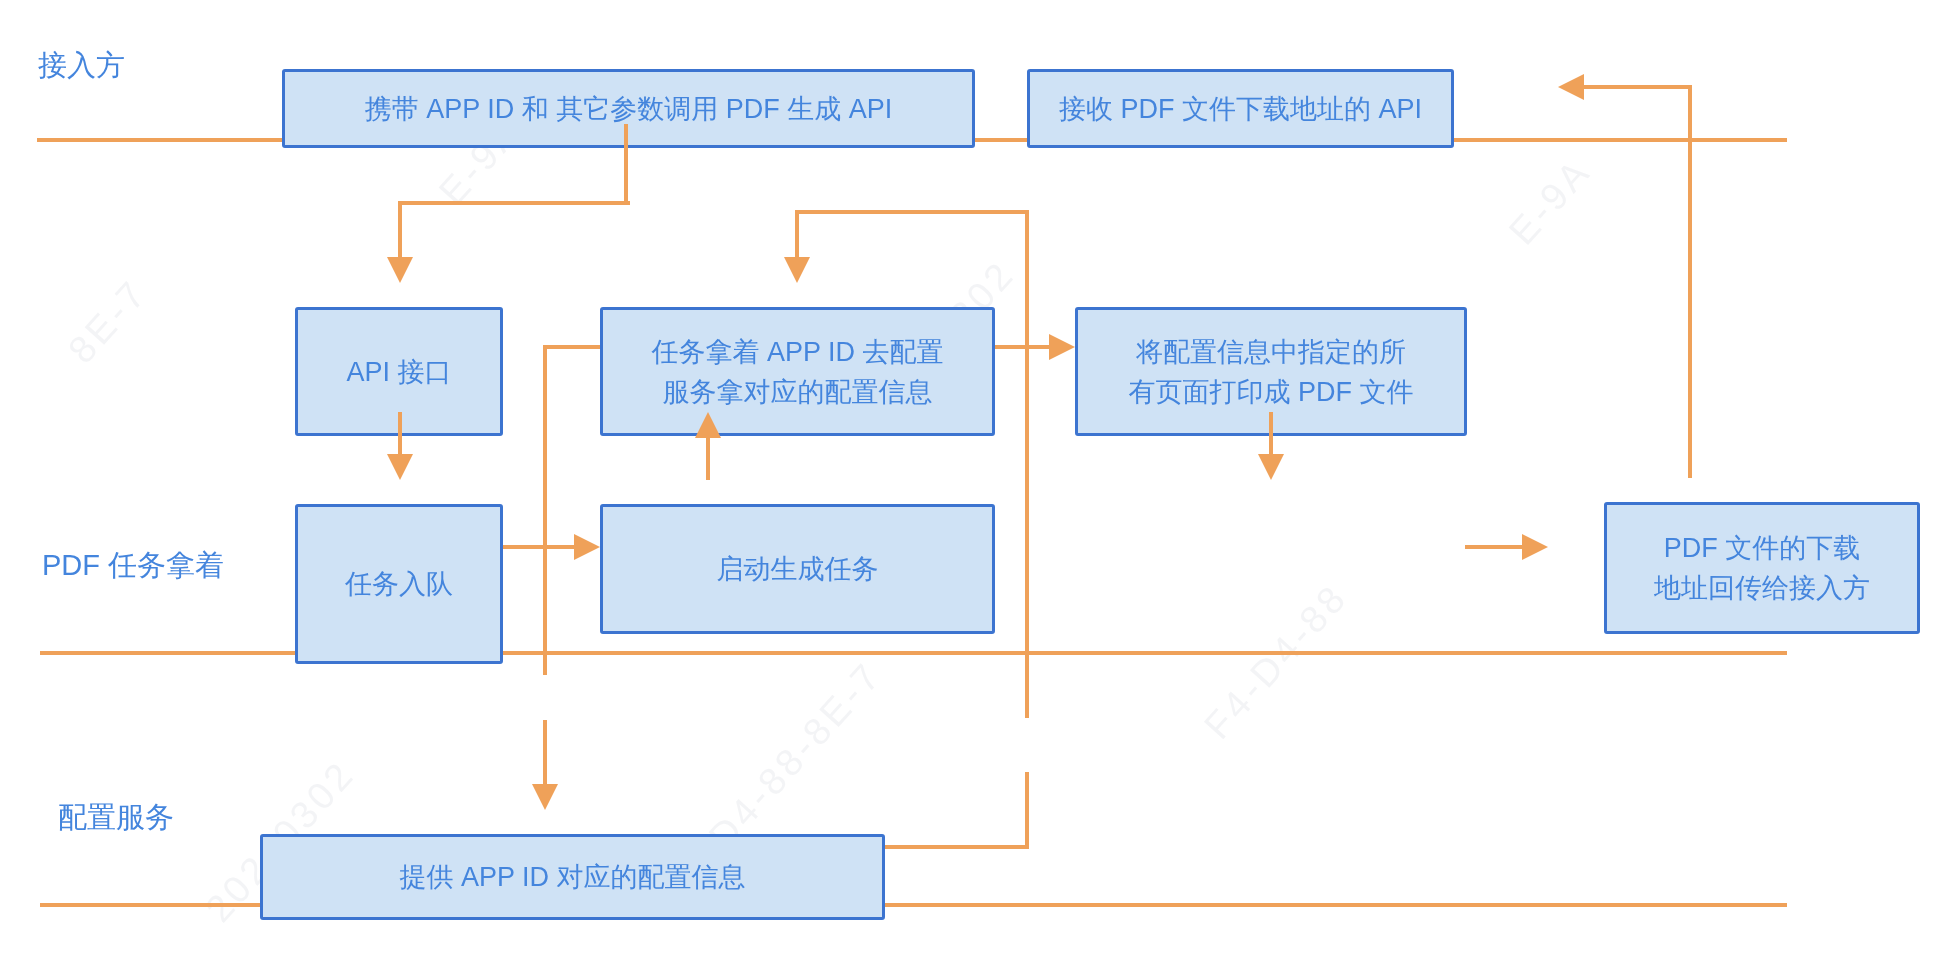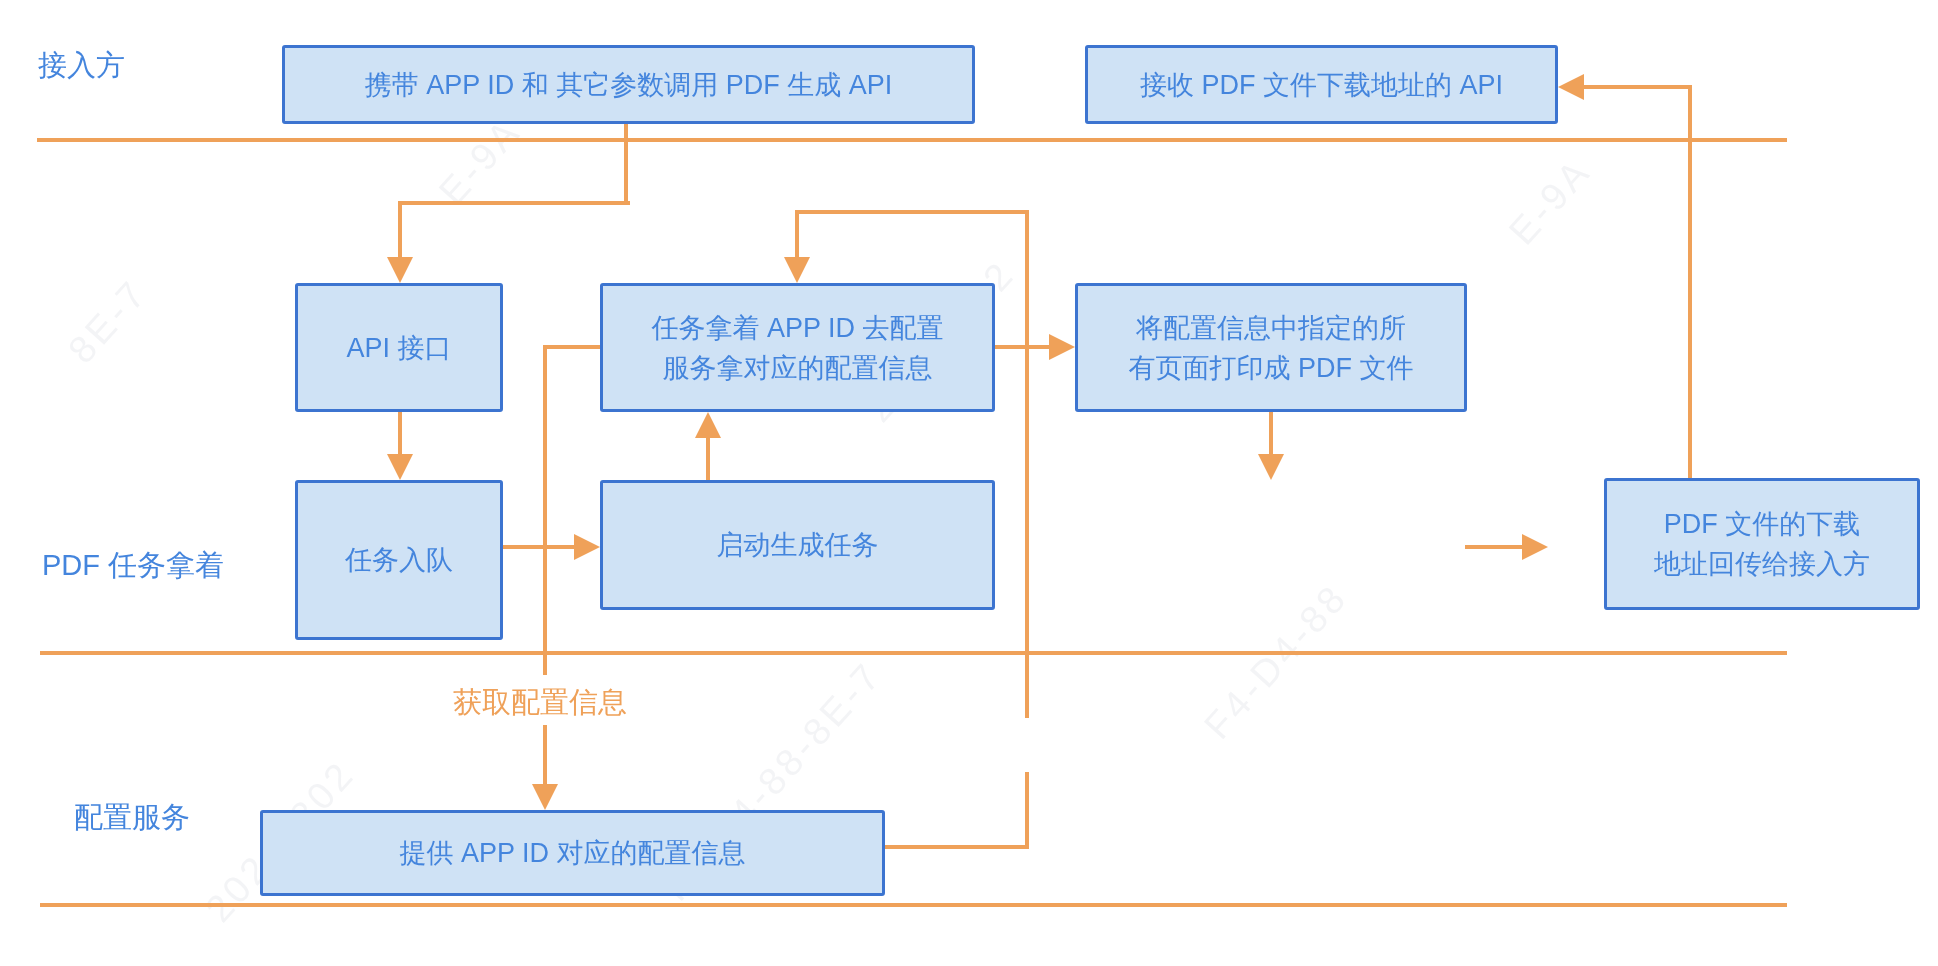--- a/index.html
+++ b/index.html
@@ -5,21 +5,21 @@
   html,body{margin:0;padding:0;background:#ffffff;}
   .canvas{position:relative;width:1938px;height:966px;background:#fff;overflow:hidden;
           font-family:"Liberation Sans","DejaVu Sans",sans-serif;}
   .wm{position:absolute;color:#b9bcc9;opacity:.16;font-size:38px;letter-spacing:4px;
       transform:rotate(-48deg);white-space:nowrap;pointer-events:none;}
   .divider{position:absolute;height:4px;background:var(--orange);}
   .lane-label{position:absolute;font-size:29px;color:var(--text_blue);white-space:nowrap;}
   .node{position:absolute;box-sizing:border-box;background:var(--box_fill);
         border:3px solid var(--box_border);border-radius:3px;
         display:flex;align-items:center;justify-content:center;text-align:center;
-        color:var(--text_blue);font-size:27px;line-height:40px;white-space:pre-line;}
+        color:var(--text_blue);font-size:27px;line-height:40px;white-space:pre-line;margin-top:24px;}
   .seg{position:absolute;background:var(--orange);}
   .arr{position:absolute;width:0;height:0;}
   .arr.down{border-left:13px solid transparent;border-right:13px solid transparent;border-top:26px solid var(--orange);}
   .arr.up{border-left:13px solid transparent;border-right:13px solid transparent;border-bottom:26px solid var(--orange);}
   .arr.right{border-top:13px solid transparent;border-bottom:13px solid transparent;border-left:26px solid var(--orange);}
   .arr.left{border-top:13px solid transparent;border-bottom:13px solid transparent;border-right:26px solid var(--orange);}
   .edge-label{position:absolute;width:220px;text-align:center;font-size:29px;color:var(--orange);
               background:#fff;padding:2px 0;white-space:nowrap;}
 </style>
 </head>
@@ -30,28 +30,28 @@
   <span class="wm" style="left:60px;top:300px">8E-7</span>
   <span class="wm" style="left:430px;top:140px">E-9A</span>
   <span class="wm" style="left:840px;top:320px">20240302</span>
   <span class="wm" style="left:620px;top:760px">F4-D4-88-8E-7</span>
   <span class="wm" style="left:1180px;top:640px">F4-D4-88</span>
   <span class="wm" style="left:180px;top:820px">20240302</span>
   <span class="wm" style="left:1500px;top:180px">E-9A</span>
 
   <div class="lane-label" style="left:38px;top:46px">接入方</div>
   <div class="lane-label" style="left:42px;top:546px">PDF 任务拿着</div>
-  <div class="lane-label" style="left:74px;top:798px">配置服务</div>
+  <div class="lane-label" style="left:58px;top:798px">配置服务</div>
 
   <div class="divider" style="left:37px;top:138px;width:1750px"></div>
   <div class="divider" style="left:40px;top:651px;width:1747px"></div>
   <div class="divider" style="left:40px;top:903px;width:1747px"></div>
 
   <div class="node" style="left:282px;top:45px;width:693px;height:79px">携带 APP ID 和 其它参数调用 PDF 生成 API</div>
-  <div class="node" style="left:1085px;top:45px;width:473px;height:79px">接收 PDF 文件下载地址的 API</div>
+  <div class="node" style="left:1027px;top:45px;width:427px;height:79px">接收 PDF 文件下载地址的 API</div>
   <div class="node" style="left:295px;top:283px;width:208px;height:129px">API 接口</div>
   <div class="node" style="left:1075px;top:283px;width:392px;height:129px">将配置信息中指定的所
 有页面打印成 PDF 文件</div>
   <div class="node" style="left:600px;top:283px;width:395px;height:129px">任务拿着 APP ID 去配置
 服务拿对应的配置信息</div>
   <div class="node" style="left:295px;top:480px;width:208px;height:160px">任务入队</div>
   <div class="node" style="left:600px;top:480px;width:395px;height:130px">启动生成任务</div>
   <div class="node" style="left:1604px;top:478px;width:316px;height:132px">PDF 文件的下载
 地址回传给接入方</div>
   <div class="node" style="left:260px;top:810px;width:625px;height:86px">提供 APP ID 对应的配置信息</div>
@@ -88,15 +88,14 @@
   <div class="seg" style="left:543px;top:720px;width:4px;height:64px"></div>
   <div class="arr down" style="left:532px;top:784px"></div>
 
   <div class="seg" style="left:885px;top:845px;width:144px;height:4px"></div>
   <div class="seg" style="left:1025px;top:210px;width:4px;height:508px"></div>
   <div class="seg" style="left:1025px;top:772px;width:4px;height:75px"></div>
   <div class="seg" style="left:797px;top:210px;width:232px;height:4px"></div>
   <div class="seg" style="left:795px;top:210px;width:4px;height:47px"></div>
   <div class="arr down" style="left:784px;top:257px"></div>
 
-  <div class="edge-label" style="left:430px;top:681px">获取配置信息</div>
 
 </div>
 
 </body></html>

